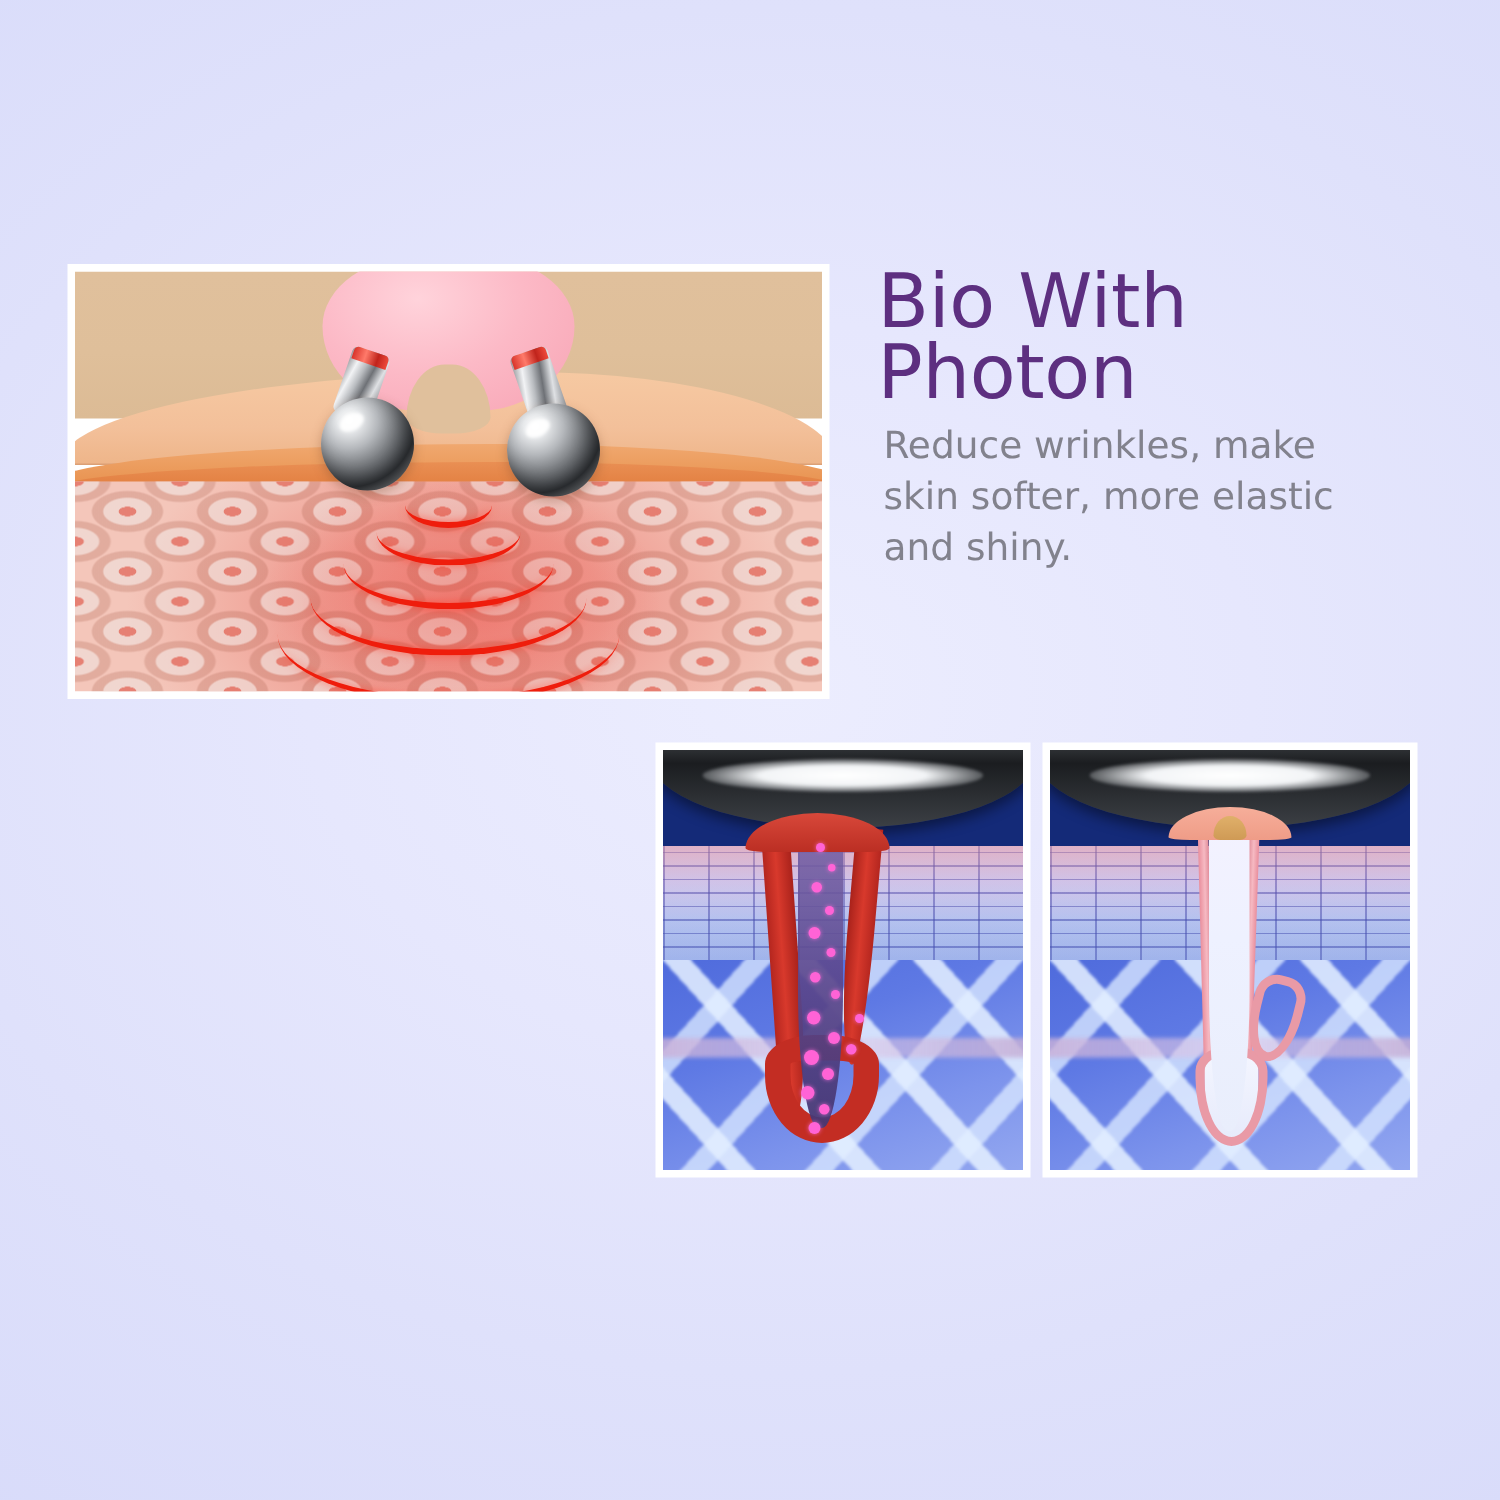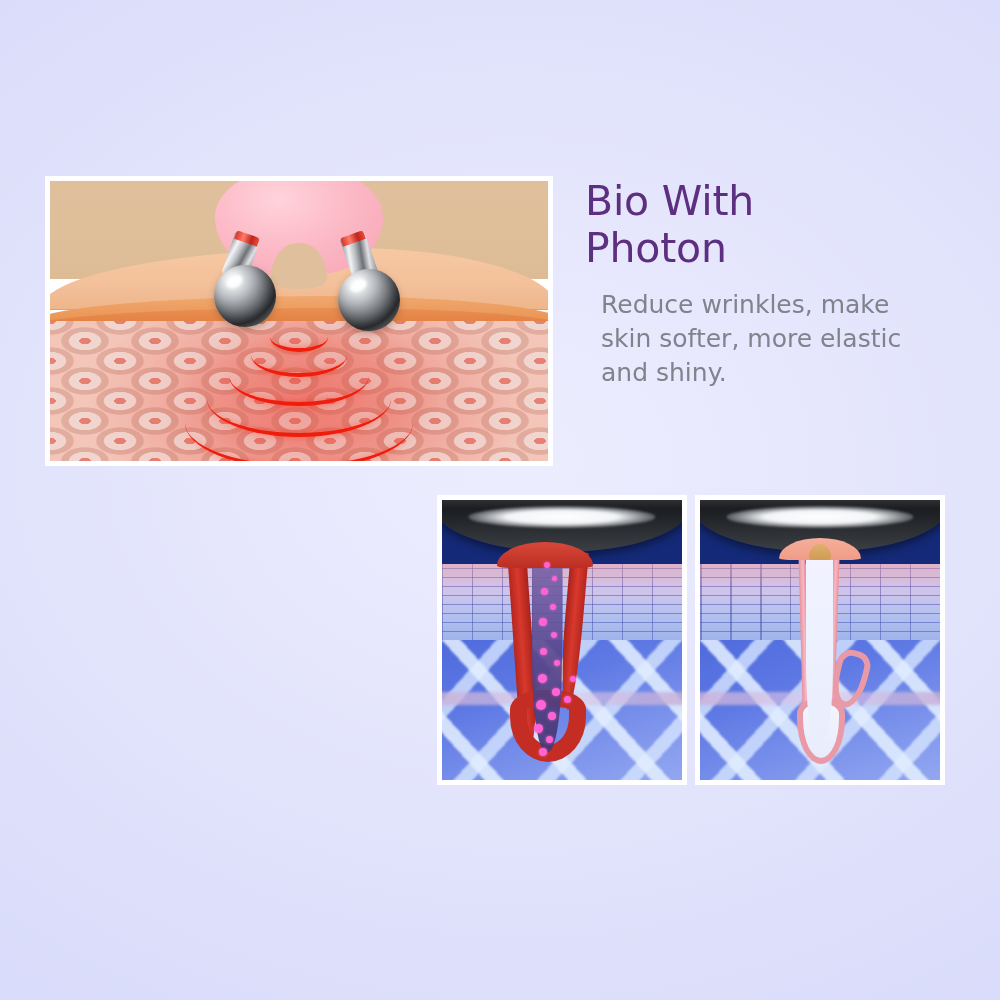--- a/index.html
+++ b/index.html
@@ -195,33 +195,33 @@
     border-radius: 50% 50% 0 0 / 100% 100% 0 0;
   }
 
   
   .txt { position: absolute; }
   #txt-bio  { left: 585px; top: 178px; width: 370px; }
   #txt-hc   { left: 42px;  top: 497px; width: 376px; }
 
   .headline {
     color: #5d2f80;
-    font-size: 41px;
+    font-size: 50px;
     line-height: 47px;
     font-weight: 400;
     letter-spacing: -0.2px;
     margin: 0 0 8px 0;
     white-space: pre-line;
   }
   .body {
     color: #82828d;
     font-size: 25px;
     line-height: 34px;
     font-weight: 400;
-    margin: 16px;
+    margin: 4px;
     white-space: pre-line;
   }
   .body .lead {
     color: #4a2566;
     font-weight: 700;
   }
   .para { margin: 0; }
 </style>
 </head>
 <body>

